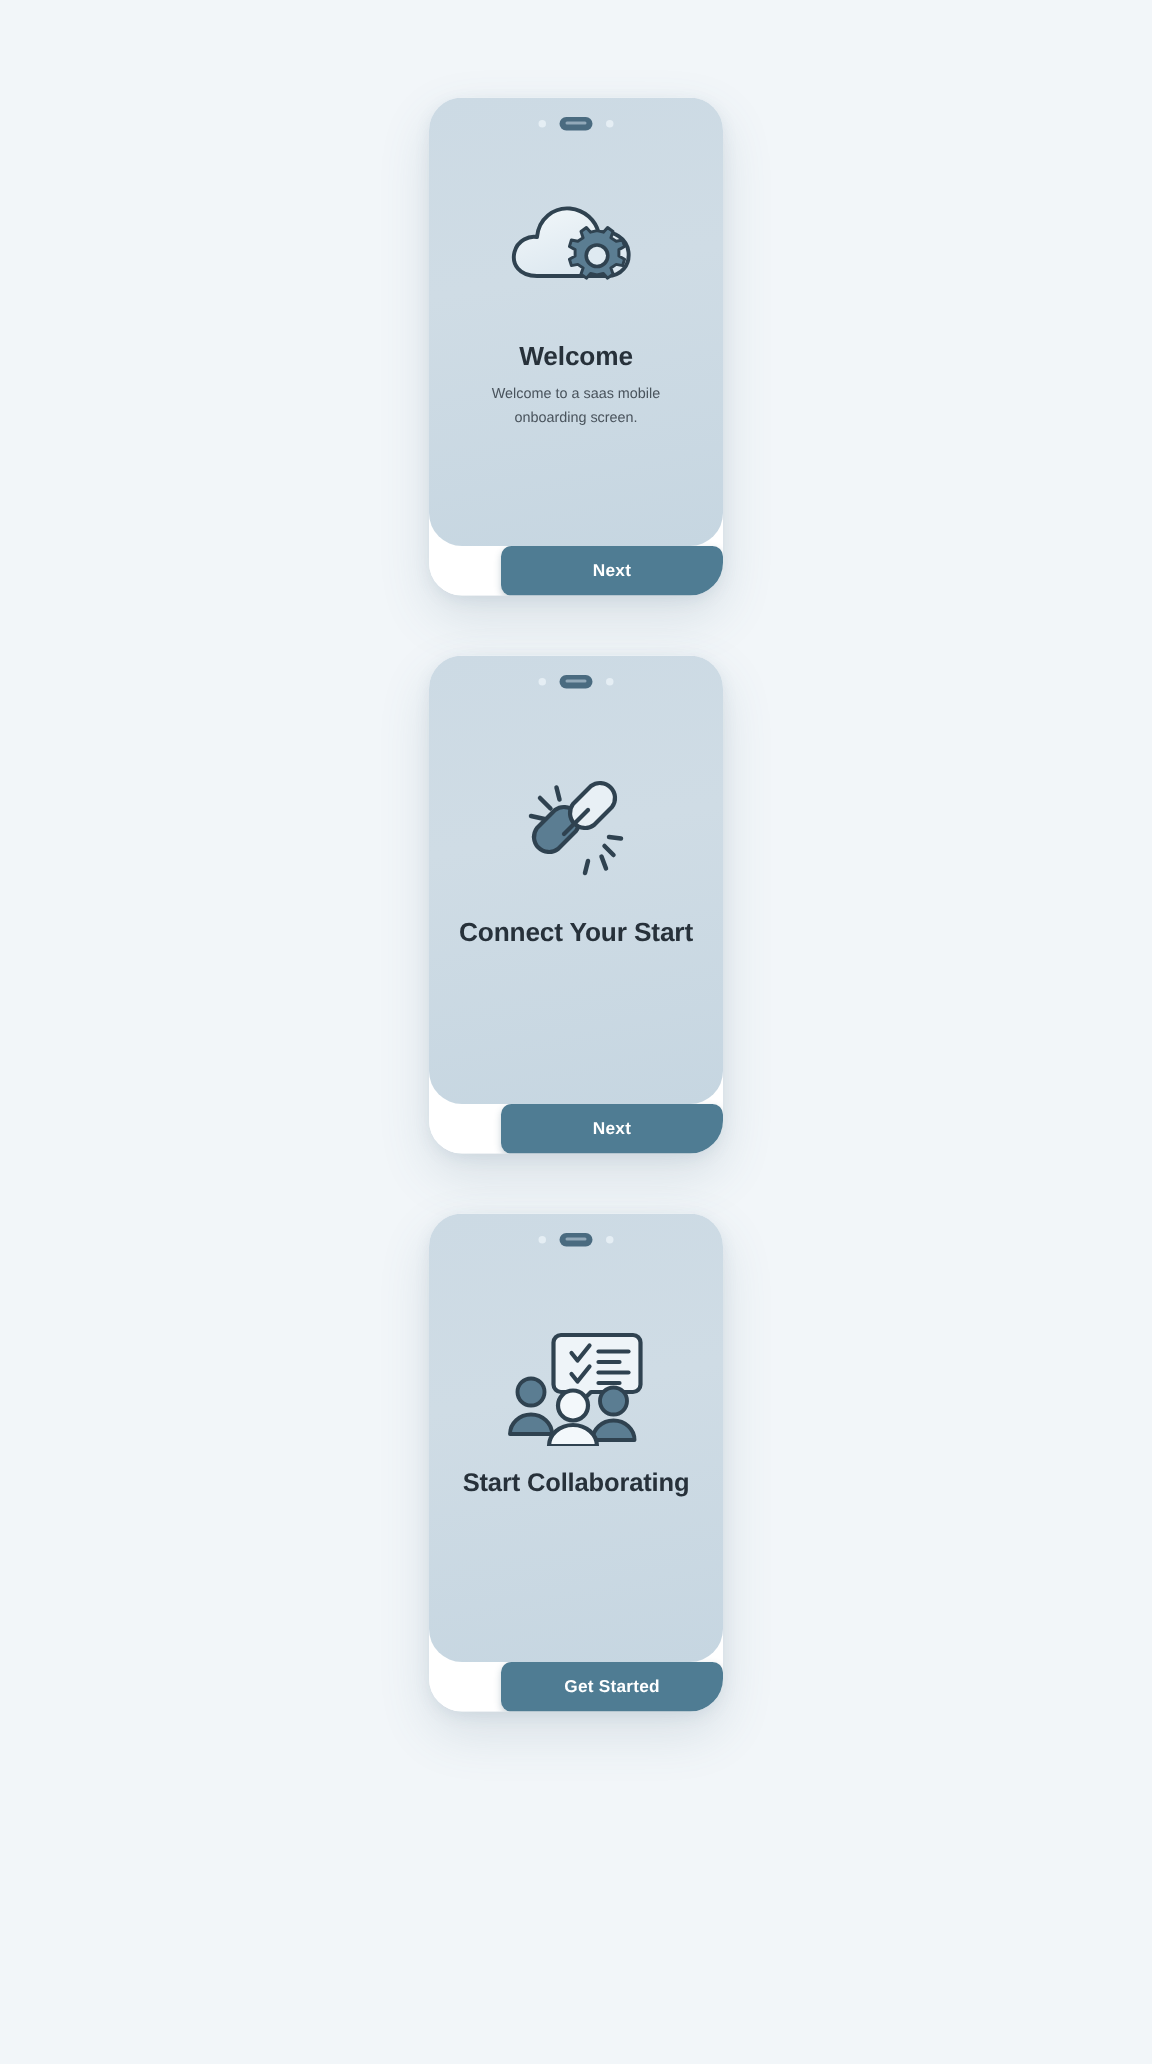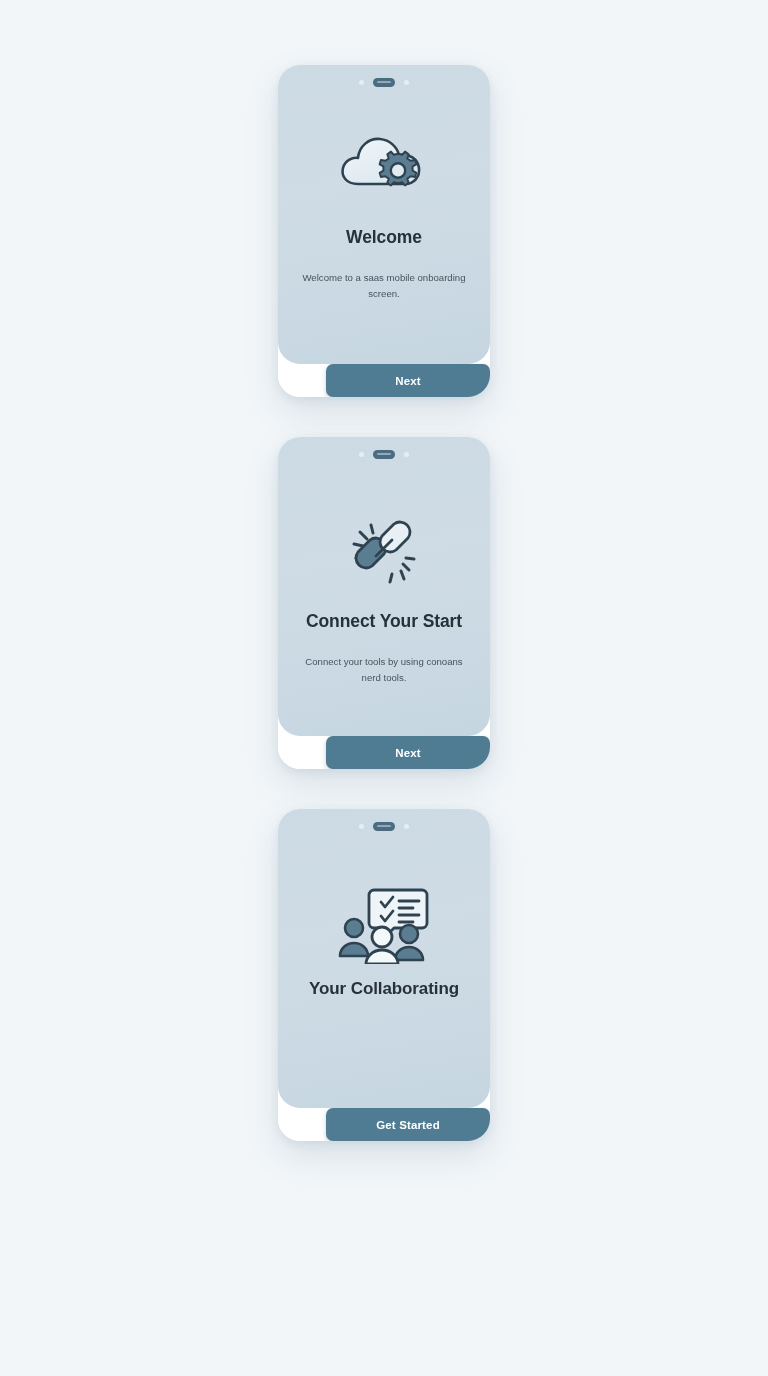--- a/index.html
+++ b/index.html
@@ -22,21 +22,21 @@
     display: flex;
     flex-direction: column;
     align-items: center;
     box-sizing: border-box;
     padding-top: 65px;
     gap: 40px;
   }
 
   
   .phone {
-    width: 212px;
+    width: 196px;
     border-radius: 22px;
     background: #ffffff;
     box-shadow: 0 14px 34px rgba(79, 110, 133, 0.16),
                 0 3px 10px rgba(79, 110, 133, 0.10);
     overflow: hidden;
     position: relative;
     display: flex;
     flex-direction: column;
   }
 
@@ -108,21 +108,21 @@
     color: #27313a;
     text-align: center;
     line-height: 1.22;
     letter-spacing: -0.1px;
   }
   .title-1 { margin-top: 14px; }
   .title-2 { margin-top: 16px; }
   .title-3 { margin-top: 12px; font-size: 17px; }
 
   .subtitle {
-    margin: 22px 0 0 0;
+    margin: 7px 0 0 0;
     padding: 0 20px;
     font-size: 9.6px;
     font-weight: 400;
     color: #49535c;
     text-align: center;
     line-height: 1.62;
   }
 
   
   .footer {
@@ -227,21 +227,20 @@
           </g>
           <g fill="#5b7d92" stroke="#2f4250" stroke-width="2.8" stroke-linejoin="round">
             <path d="M30 54 L42 42 a10 10 0 0 0 -14 -14 L16 40 a10 10 0 0 0 14 14 Z"></path>
             <path d="M54 38 L66 26 a10 10 0 0 0 -14 -14 L40 24 a10 10 0 0 0 14 14 Z" fill="#e8f0f5"></path>
           </g>
           <path d="M34 44 L50 28" stroke="#2f4250" stroke-width="2.8" stroke-linecap="round" fill="none"></path>
         </svg>
       </div>
 
       <h2 class="title title-2">Connect Your Start</h2>
-      <p class="subtitle">Connect your tools by using conoans nerd tools.</p>
     </div>
 
     <div class="footer footer-2">
       <button class="cta">Next</button>
     </div>
   </div>
 
   <div class="phone">
     <div class="screen screen-3">
 
@@ -275,21 +274,21 @@
             <path d="M58 76 a14 13 0 0 1 28 0 Z" fill="#5b7d92" stroke="#2f4250" stroke-width="2.6" stroke-linejoin="round"></path>
           </g>
 
           <g>
             <circle cx="45" cy="53" r="10" fill="#f3f8fb" stroke="#2f4250" stroke-width="2.8"></circle>
             <path d="M29 80 a16 14 0 0 1 32 0 Z" fill="#f3f8fb" stroke="#2f4250" stroke-width="2.8" stroke-linejoin="round"></path>
           </g>
         </svg>
       </div>
 
-      <h2 class="title title-3">Your Collaborating</h2>
+      <h2 class="title title-3">Start Collaborating</h2>
     </div>
 
     <div class="footer footer-3">
       <button class="cta">Get Started</button>
     </div>
   </div>
 
 </div>
 
 </body></html>

